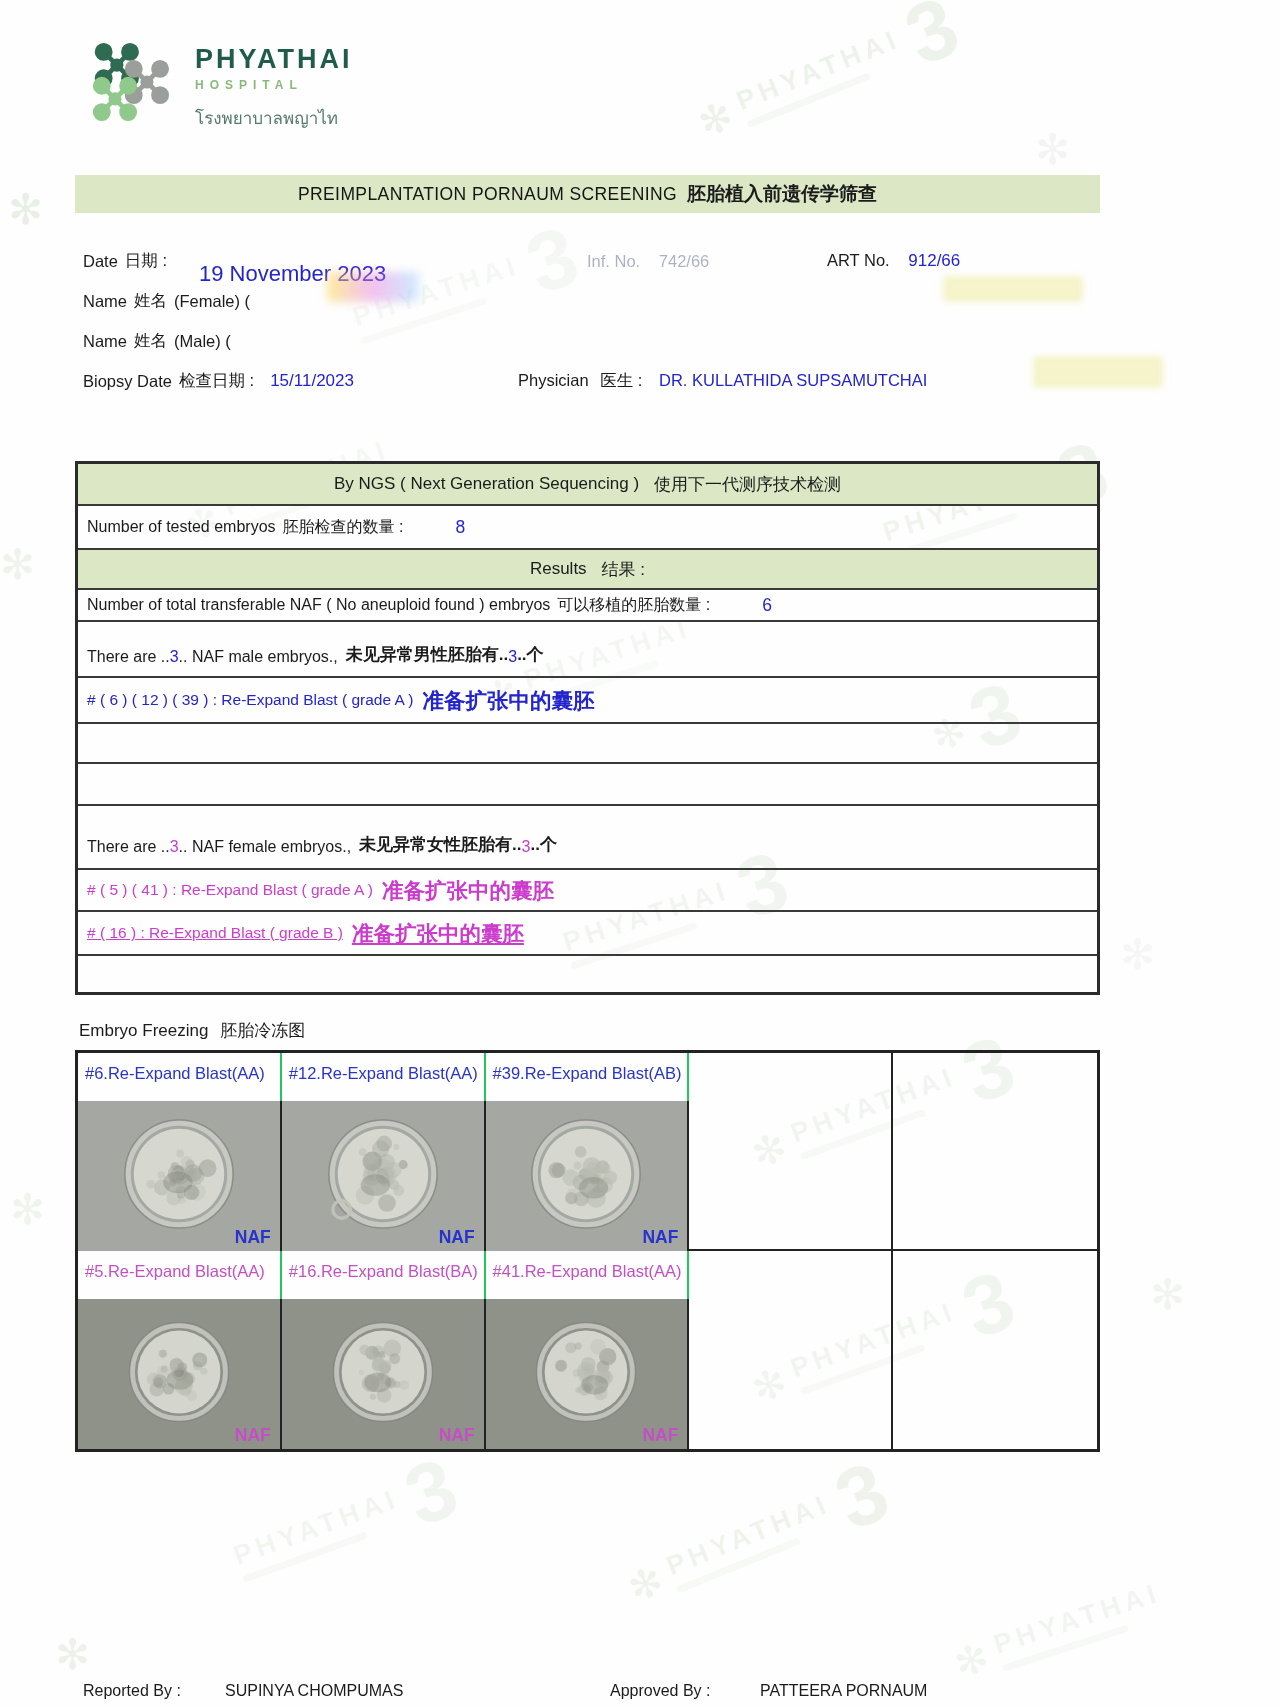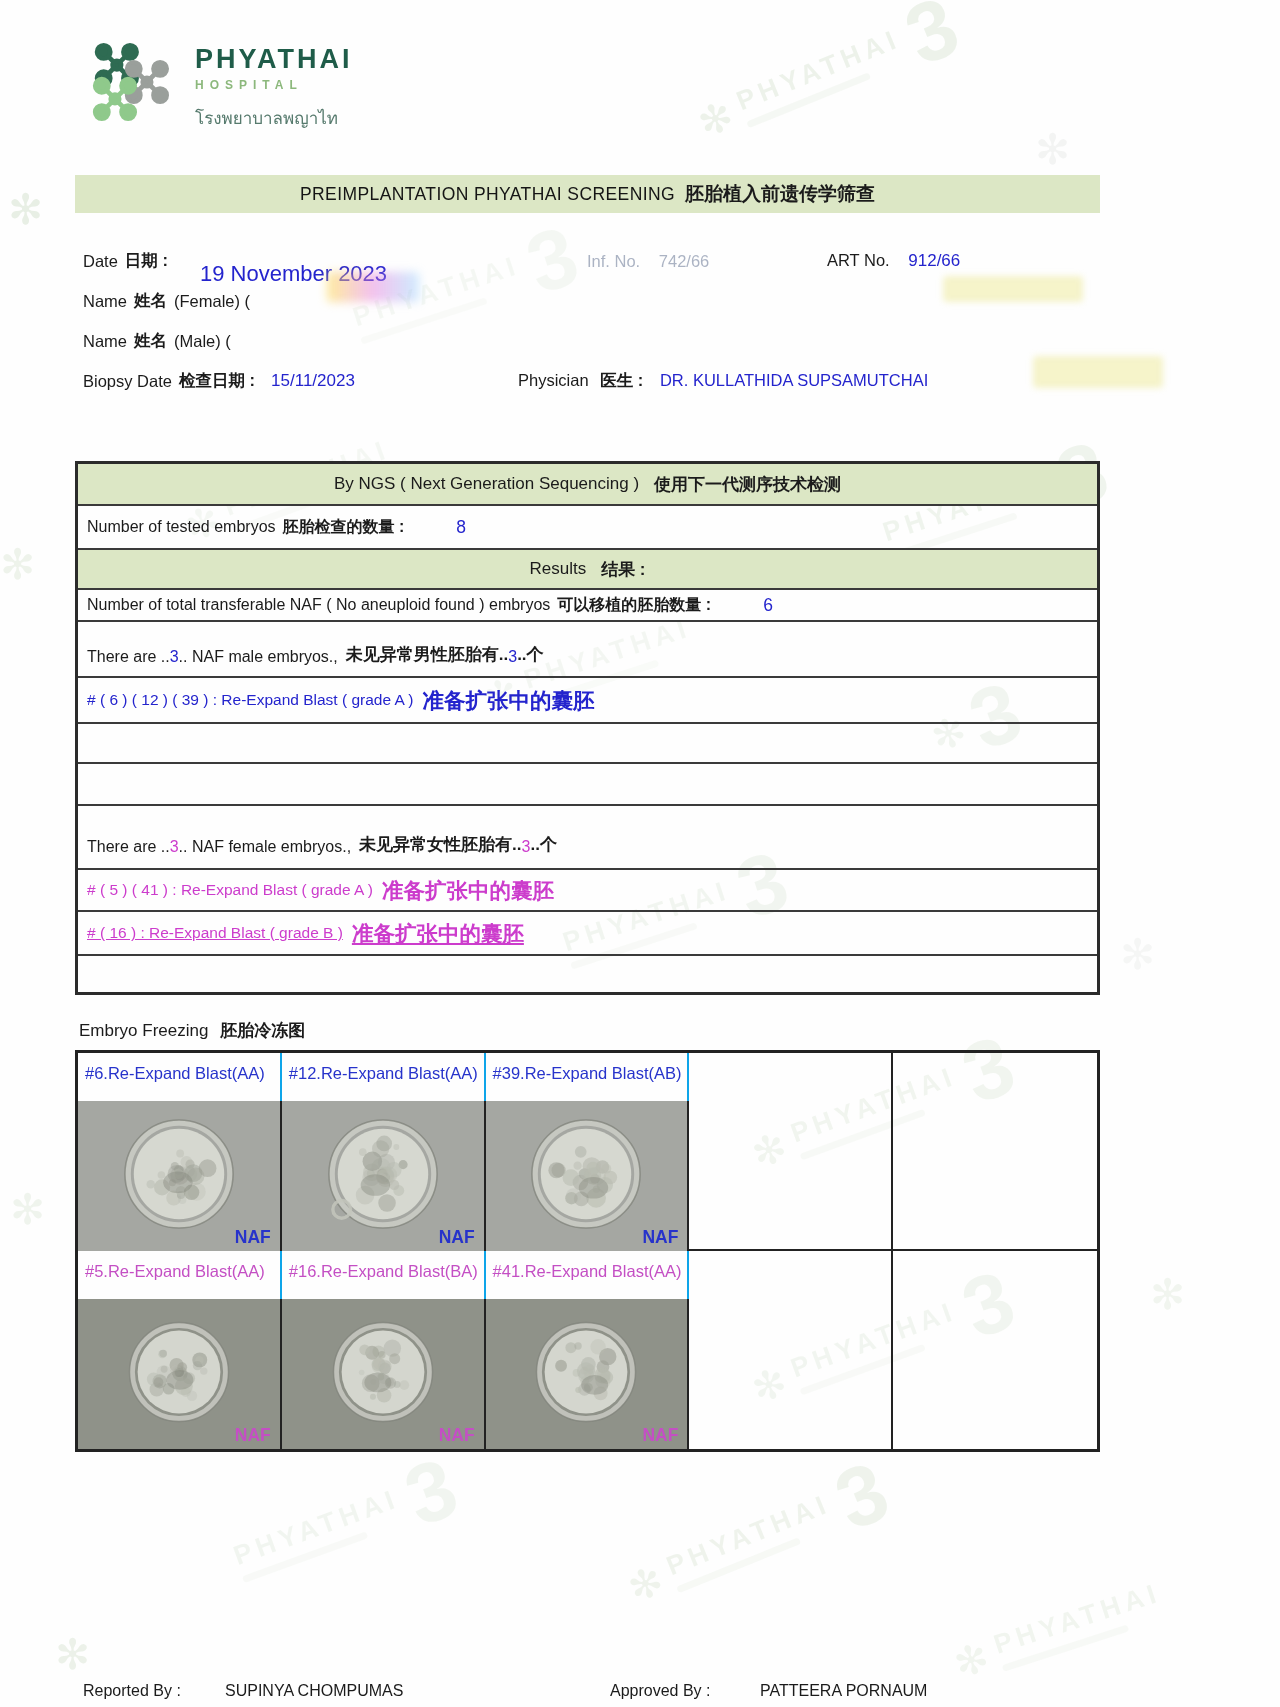--- a/index.html
+++ b/index.html
@@ -24,21 +24,21 @@
   
   .content { position:absolute; left:75px; top:0; width:1025px; z-index:1; }
   .logo { margin-top:38px; margin-left:8px; display:flex; gap:18px; align-items:flex-start; }
   .logo svg { width:94px; height:88px; }
   .logo-name { font-size:27px; font-weight:bold; letter-spacing:3px; color:#1f5c49; margin-top:6px;}
   .logo-sub  { font-size:12px; font-weight:bold; letter-spacing:6px; color:#8cb87c; margin-top:3px; }
   .logo-thai { font-size:17px; color:#567a6d; margin-top:12px; }
   .title-bar { margin-top:44px; height:38px; background:#dce7c5; display:flex; align-items:center; justify-content:center; gap:10px; }
   .title-en { font-size:17.5px; letter-spacing:.4px; color:#151515;}
   .title-cn { font-size:19px; font-weight:bold; }
-  .cn-b { font-weight:bold; margin-left:7px; }
+  .cn-b { font-weight:normal; margin-left:7px; }
   .blue { color:#2424cd; }
   .mag  { color:#cc3ccc; }
   .info { margin-top:28px; }
   .info-row { position:relative; height:40px; font-size:16.5px; display:flex; align-items:center; padding-left:8px; }
   .date-value { margin-left:32px; font-size:22px;margin-top:25px; }
   .inf-group { position:absolute; left:512px; color:#5a6a8a; opacity:.5; filter:blur(.4px); }
   .inf-group .v { margin-left:14px; }
   .art-group { position:absolute; left:752px; }
   .art-group .v { margin-left:14px; font-size:17px; }
   .tail { margin-left:7px;text-align:right; }
@@ -56,21 +56,21 @@
   .h-e1 { height:40px; } .h-e2 { height:42px; }
   .h-female-intro { height:64px; align-items:flex-end; padding-bottom:12px; }
   .h-fd1 { height:42px; } .h-fd2 { height:44px;text-decoration:underline; } .h-e3 { height:36px; }
   .val-num { margin-left:52px; font-size:17.5px; }
   .intro-cn { font-weight:bold; font-size:17px; margin-left:8px; }
   .detail-en { font-size:15.5px; }
   .detail-cn { font-size:21.5px; font-weight:bold; margin-left:9px; }
   
   .freeze-label { margin-top:24px; padding-left:4px; font-size:17px; }
   .grid { margin-top:8px; border:3px solid #222; display:grid; grid-template-columns:repeat(5,1fr); grid-template-rows:48px 150px 48px 150px; background:transparent; }
-  .g-label { border-right:2px solid #0ea5e9; padding:11px 2px 0 7px; font-size:16.5px; font-weight:500; white-space:nowrap; overflow:hidden; }
+  .g-label { border-right:2px solid #22c55e; padding:11px 2px 0 7px; font-size:16.5px; font-weight:500; white-space:nowrap; overflow:hidden; }
   .g-img   { border-right:2px solid #222; position:relative; display:flex; align-items:center; justify-content:center; }
   .g-empty { border-right:2px solid #222; grid-row:span 2; }
   .g-empty.b1 { border-bottom:2px solid #222; }
   .no-r { border-right:none !important; }
   .bg1 { background:#a5a7a2; }
   .bg2 { background:#8f9289; }
   .naf { position:absolute; right:9px; bottom:3px; font-weight:bold; font-size:17.5px; }
   .c-blue { color:#2733cb; }
   .c-mag  { color:#c44fc4; }
   .embryo-svg { display:block; }
@@ -223,21 +223,21 @@
         </g>
       </svg>
       <div>
         <div class="logo-name">PHYATHAI</div>
         <div class="logo-sub">HOSPITAL</div>
         <div class="logo-thai">โรงพยาบาลพญาไท</div>
       </div>
     </div>
 
     <div class="title-bar">
-      <span class="title-en">PREIMPLANTATION PHYATHAI SCREENING</span>
+      <span class="title-en">PREIMPLANTATION PORNAUM SCREENING</span>
       <span class="title-cn">胚胎植入前遗传学筛查</span>
     </div>
 
     <div class="info">
       <div class="info-row">
         <span>Date</span>
         <span class="cn-b">日期 :</span>
         <span class="blue date-value">19 November 2023</span>
         <span class="inf-group">
           <span>Inf. No.</span>

